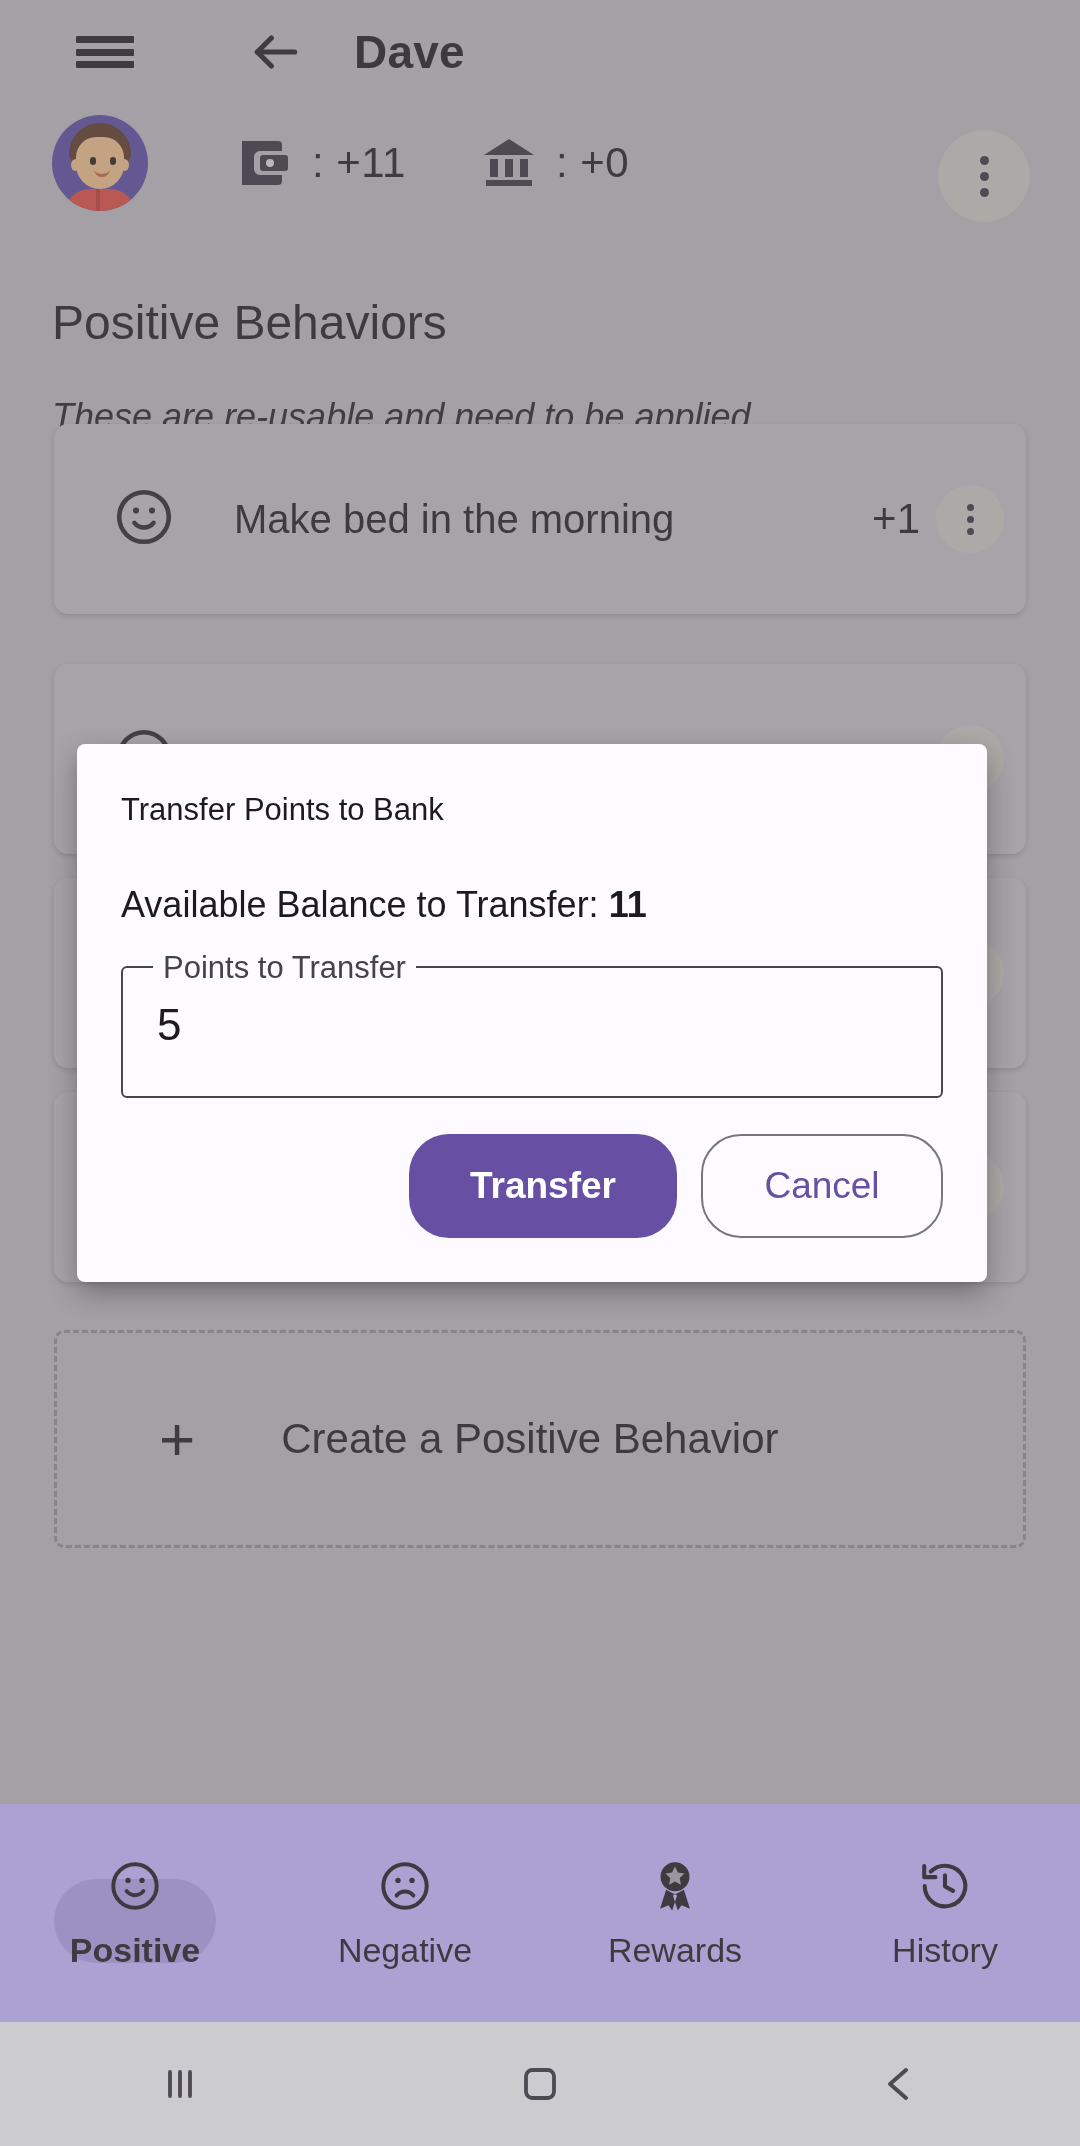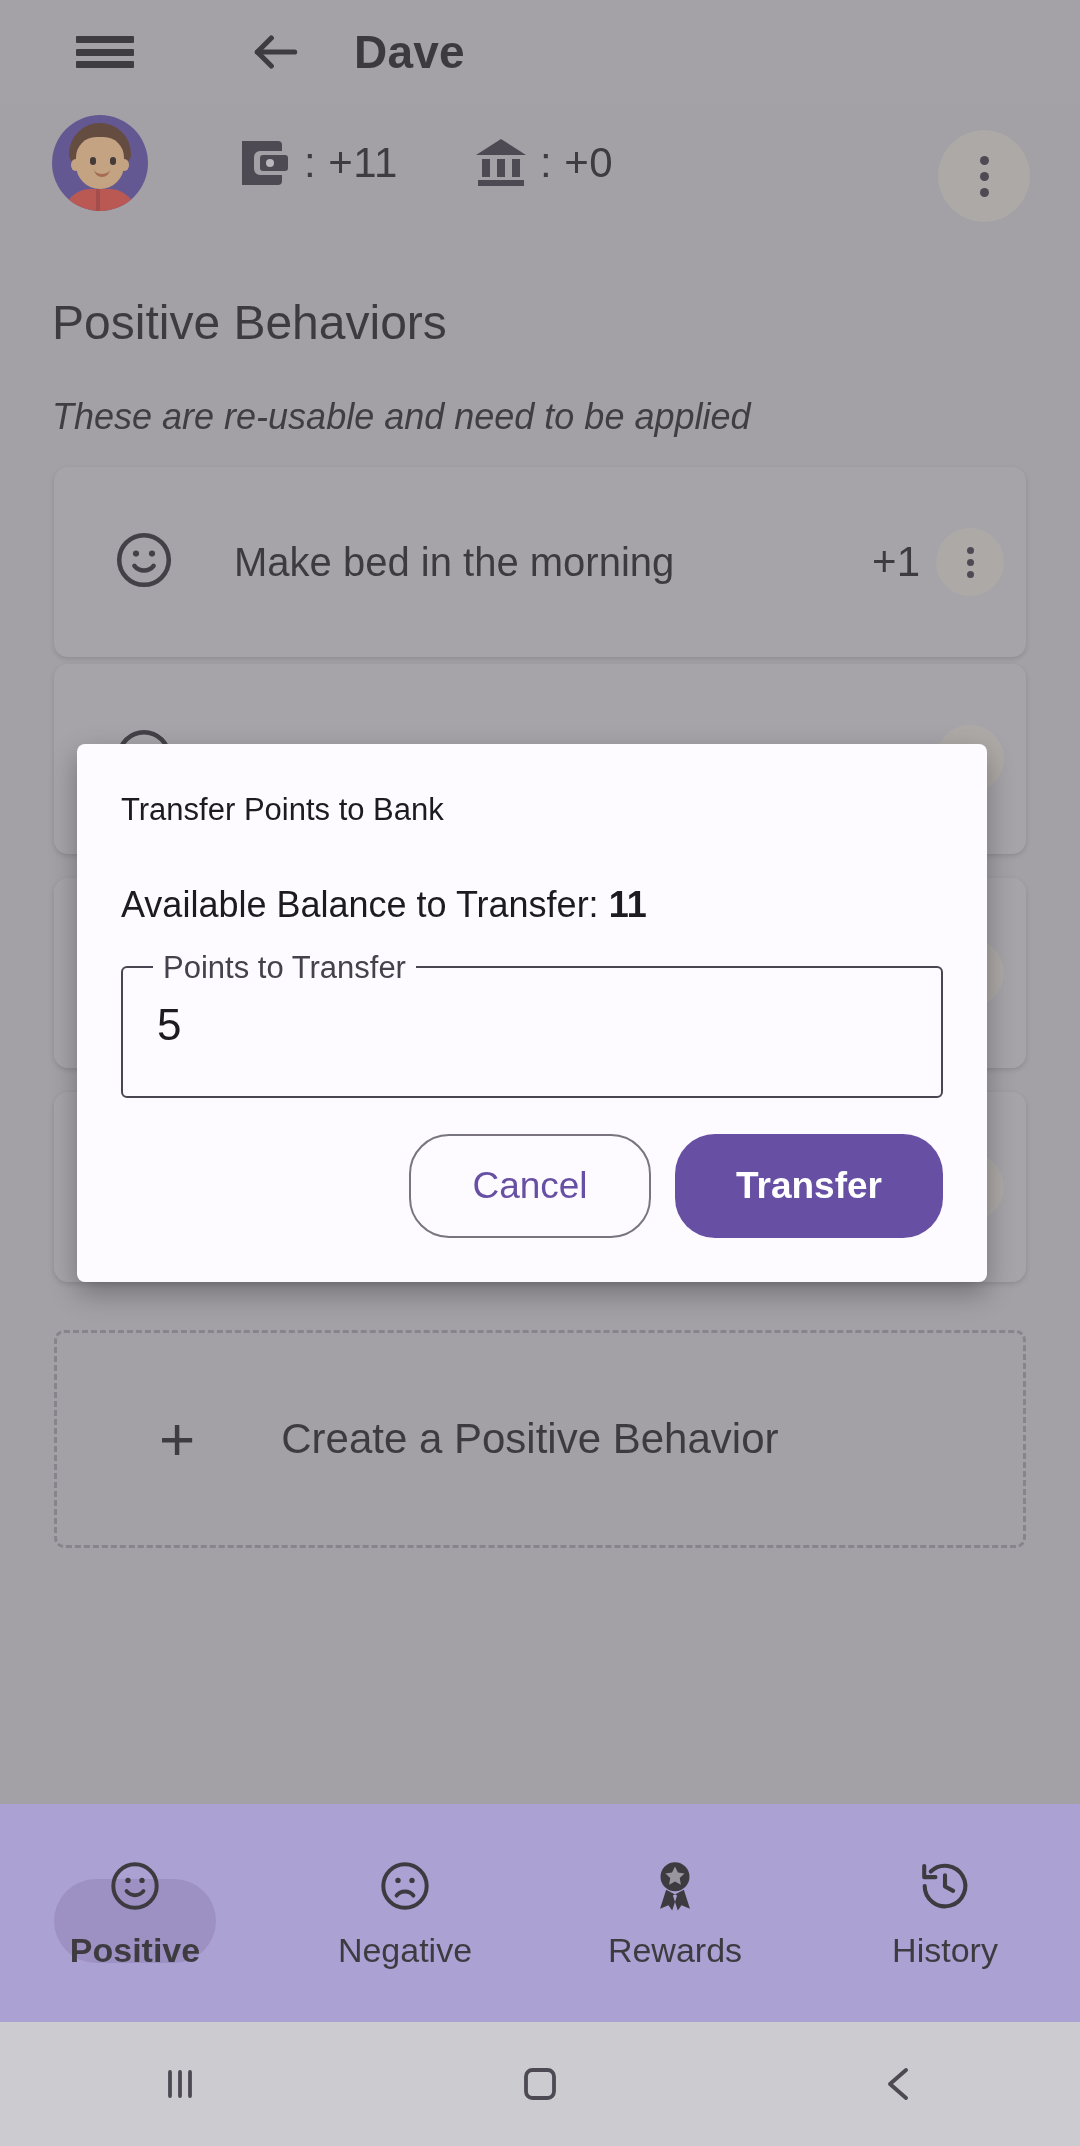--- a/index.html
+++ b/index.html
@@ -85,21 +85,21 @@
   .avatar .ear.r { left:68px; }
   .avatar .body {
     position:absolute; left:12px; top:74px; width:72px; height:40px;
     background:#d94a42; border-radius:26px 26px 0 0;
   }
   .avatar .collar {
     position:absolute; left:44px; top:74px; width:4px; height:26px; background:#b93c36;
   }
 
   .balance {
-    display:flex; align-items:center; gap: 4px;
+    display:flex; align-items:center; gap: 12px;
   }
   .balance.wallet { margin-left: 90px; }
   .balance.bank { margin-left: 74px; }
   .balance svg { display:block; }
   .balance .val {
     font-size: 42px; color:#232025; font-weight: 400; letter-spacing:0.5px;
     margin-left: 6px;
   }
   .kebab-top {
     position:absolute; right: 50px; top: 26px;
@@ -327,21 +327,21 @@
       <div class="kebab-top">
         <i></i>
           <i></i>
           <i></i>
       </div>
     </div>
 
     <div class="section-title">Positive Behaviors</div>
     <div class="section-sub">These are re-usable and need to be applied</div>
 
-    <div class="card" style="top:467px; height:190px;text-align:right;">
+    <div class="card" style="top:424px; height:190px;text-align:right;">
       <span class="face-icon">
         <svg width="64" height="64" viewBox="0 0 24 24" fill="none" stroke="#2b272f" stroke-width="1.7">
           <circle cx="12" cy="12" r="9.3"></circle>
           <circle cx="9" cy="9.6" r="1.15" fill="#2b272f" stroke="none"></circle>
           <circle cx="15" cy="9.6" r="1.15" fill="#2b272f" stroke="none"></circle>
           <path d="M8.4 14.2a4.6 4.6 0 0 0 7.2 0" stroke-linecap="round"></path>
         </svg>
       </span>
       <span class="label">Make bed in the morning</span>
       <span class="points">+1</span>
@@ -492,18 +492,18 @@
       <span>Available Balance to Transfer: </span><b>11</b>
     </div>
 
     <div class="field">
       <span class="legend">Points to Transfer</span>
       <span class="value">5</span>
       <span class="caret"></span>
     </div>
 
     <div class="dialog-actions">
+      <div class="btn filled">Transfer</div>
       <div class="btn outlined">Cancel</div>
-      <div class="btn filled">Transfer</div>
     </div>
   </div>
 
 </div>
 
 </body></html>

